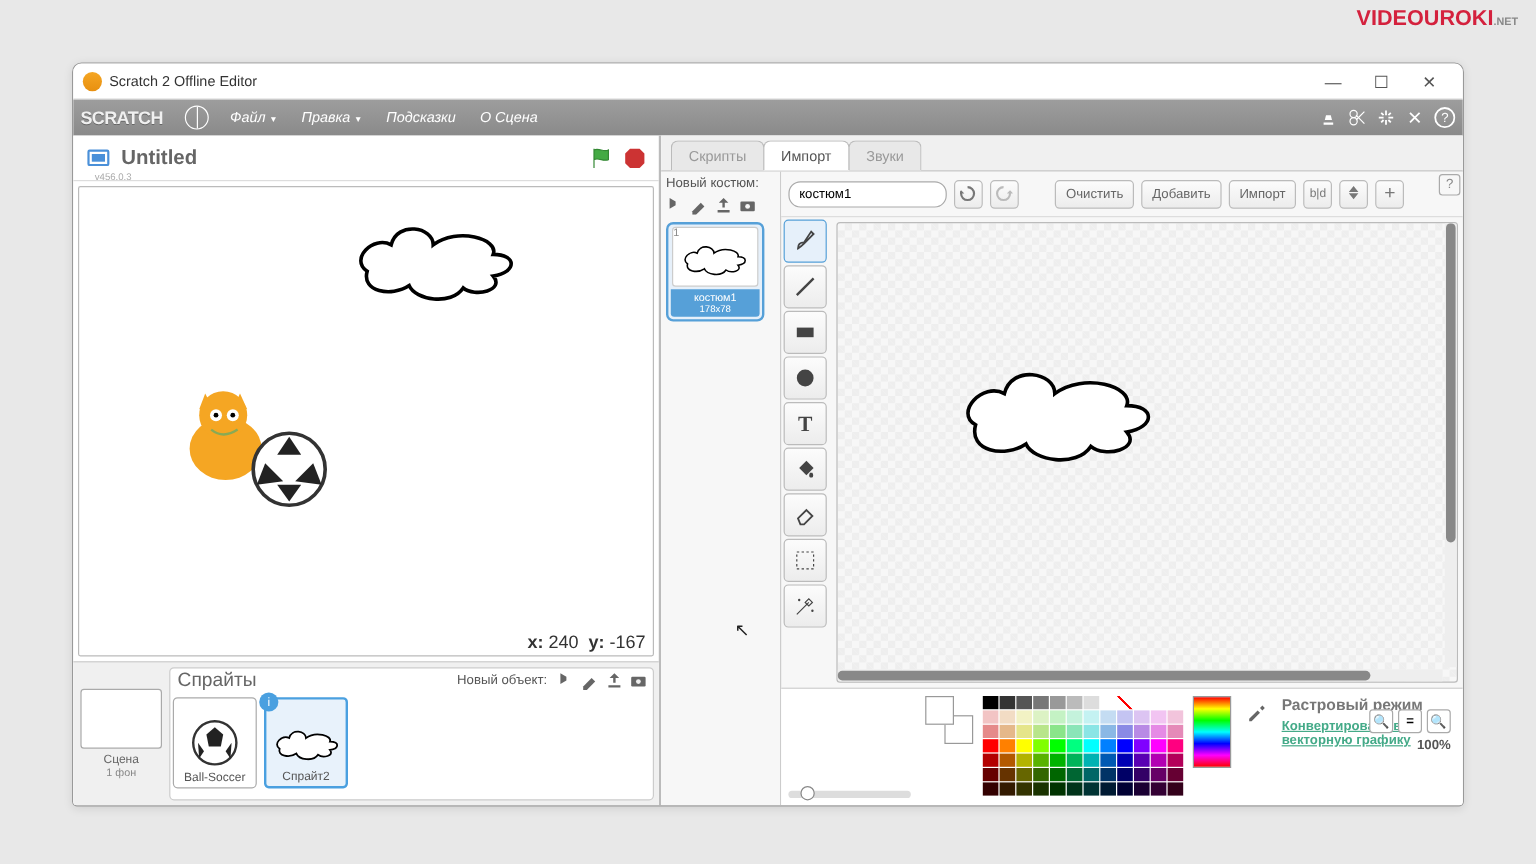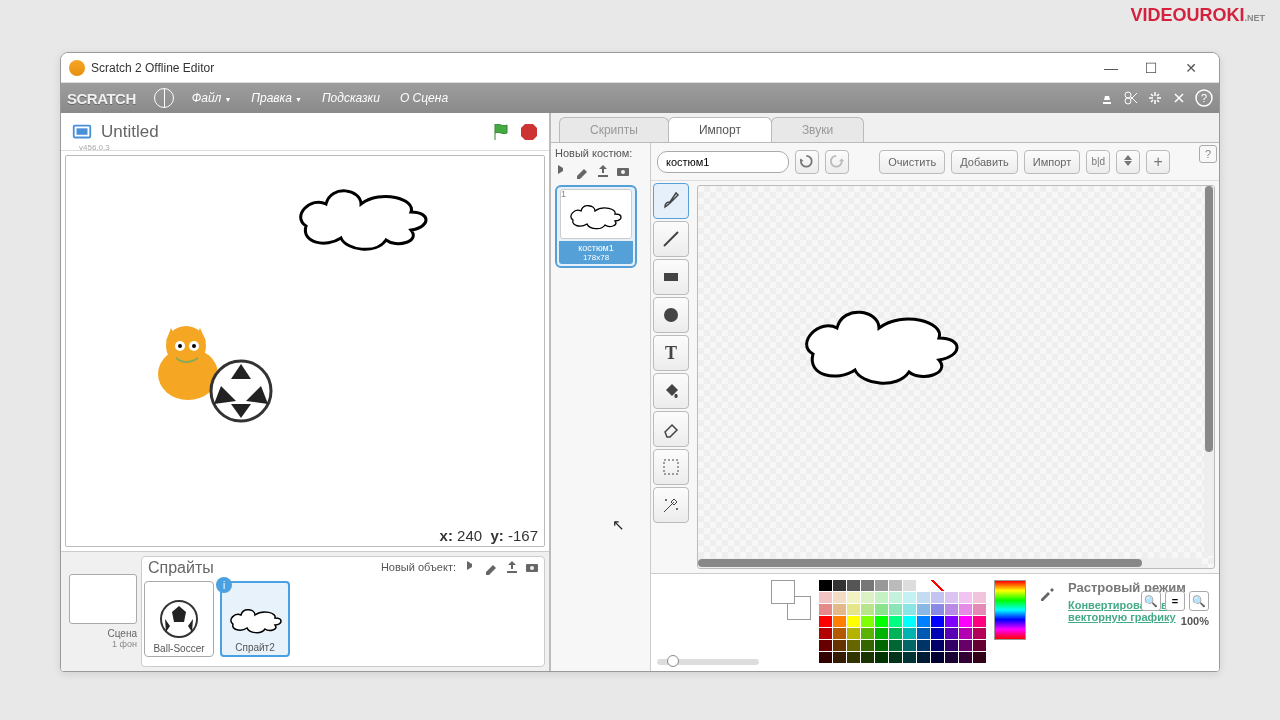--- a/index.html
+++ b/index.html
@@ -16,43 +16,43 @@
 .globe-icon { width: 20px; height: 20px; border: 1.5px solid #fff; border-radius: 50%; margin: 0 6px; position: relative; }
 .globe-icon::after { content:""; position:absolute; left:50%; top:0; bottom:0; width:1px; background:#fff; }
 .menu-item { color: white; font-size: 12px; padding: 4px 8px; cursor: pointer; position: relative; font-style: italic; }
 .menu-item.drop::after { content:"▼"; font-size:7px; margin-left:3px; }
 .menubar-right { margin-left: auto; display: flex; gap: 8px; align-items: center; }
 .menubar-right svg { display:block; }
 .content { display: flex; height: calc(100% - 60px); }
 .left-panel { width: 490px; display: flex; flex-direction: column; border-right: 2px solid #bbb; background:#fff; }
 .stage-header { height: 38px; display: flex; align-items: center; padding: 0 10px; gap: 8px; position: relative; border-bottom: 1px solid #ddd; }
 .fullscreen-icon { width: 22px; height: 22px; }
-.stage-title { font-size: 17px; color: #666; flex: 1; }
+.stage-title { font-size: 17px; color: #666; flex: 1; font-weight: bold; }
 .version { font-size: 8px; color: #aaa; position: absolute; left: 18px; bottom: -2px; }
 .flag-btn, .stop-btn { width: 20px; height: 20px; }
 .stage-area { flex: 1; position: relative; background: white; border: 1px solid #bbb; margin: 4px; border-radius: 2px; overflow: hidden; }
 .stage-coords { position: absolute; bottom: 2px; right: 6px; font-size: 15px; color: #333; }
 .cloud-stage { position: absolute; left: 220px; top: 20px; }
 .cat-stage { position: absolute; left: 70px; top: 160px; }
 .sprite-panel { height: 120px; background: #f0f0f0; display: flex; padding: 4px 4px; gap: 4px; border-top: 1px solid #ccc; }
-.scene-thumb { width: 72px; display: flex; flex-direction: column; align-items: flex-end; justify-content: flex-start; }
+.scene-thumb { width: 72px; display: flex; flex-direction: column; align-items: center; justify-content: flex-start; }
 .scene-thumb-box { width: 68px; height: 50px; border: 1px solid #aaa; background: white; border-radius: 3px; margin-top: 18px; }
 .scene-thumb-label { font-size: 10px; text-align: center; margin-top: 4px; color:#666; }
 .scene-thumb-sub { font-size: 9px; color:#888; }
 .sprite-list { flex: 1; background: #fff; border: 1px solid #ccc; border-radius: 4px; position: relative; padding: 2px; display: flex; gap: 6px; align-items: flex-start; }
 .sprite-list-header { position:absolute; top:2px; left:6px; font-size:16px; color:#666; }
 .new-sprite-label { position:absolute; top:4px; right:88px; font-size:11px; color:#555; }
 .new-sprite-icons { position:absolute; top:2px; right:4px; display:flex; gap:4px; }
 .sprite-item { width: 70px; height: 76px; border: 1px solid #aaa; border-radius: 4px; margin-top: 22px; display: flex; flex-direction: column; align-items: center; justify-content: center; background: #fff; font-size: 10px; color:#555; position: relative; }
 .sprite-item.selected { border: 2px solid #4aa0e0; background:#e8f2fb; }
 .sprite-item .label { position:absolute; bottom: 2px; }
 .sprite-item .info-badge { position:absolute; top:-6px; left:-6px; width:16px; height:16px; background:#4aa0e0; border-radius:50%; display:flex; align-items:center; justify-content:center; color:#fff; font-size:10px; }
 .right-panel { flex: 1; display: flex; flex-direction: column; background:#f7f7f7; }
 .tabs { height: 30px; display: flex; align-items: flex-end; padding: 0 8px; gap: 0; background:#f0f0f0; border-bottom:1px solid #bbb; }
-.tab { padding: 5px 30px; font-size: 12px; border: 1px solid #bbb; border-bottom: none; border-radius: 6px 6px 0 0; background:#e8e8e8; color:#999; margin-right:-1px; cursor:pointer; }
+.tab { padding: 5px 14px; font-size: 12px; border: 1px solid #bbb; border-bottom: none; border-radius: 6px 6px 0 0; background:#e8e8e8; color:#999; margin-right:-1px; cursor:pointer; }
 .tab.active { background: white; color:#555; }
 .costume-list { width: 100px; border-right: 1px solid #ccc; padding: 4px; background:#f7f7f7; }
 .new-costume-label { font-size: 11px; color:#555; margin-bottom: 4px; }
 .costume-actions { display:flex; gap:4px; margin-bottom: 6px; }
 .costume-thumb { border: 2px solid #56a0d8; border-radius: 6px; background:#e6f0fa; padding:2px; display:flex; flex-direction:column; align-items:center; width: 82px; position:relative; }
 .costume-thumb-num { position:absolute; top:2px; left:4px; font-size:9px; color:#888; }
 .costume-thumb-img { width: 72px; height: 50px; background:white; border:1px solid #ccc; border-radius:3px; display:flex; align-items:center; justify-content:center; }
 .costume-thumb-label { font-size: 9px; margin-top: 2px; color:#333; background:#56a0d8; width:100%; text-align:center; padding:2px 0; border-radius: 0 0 3px 3px; color:white; }
 .editor-area { flex:1; display:flex; flex-direction:column; }
 .editor-toolbar { height: 38px; display:flex; align-items:center; gap:6px; padding:0 6px; background:#f7f7f7; border-bottom:1px solid #ddd; }

